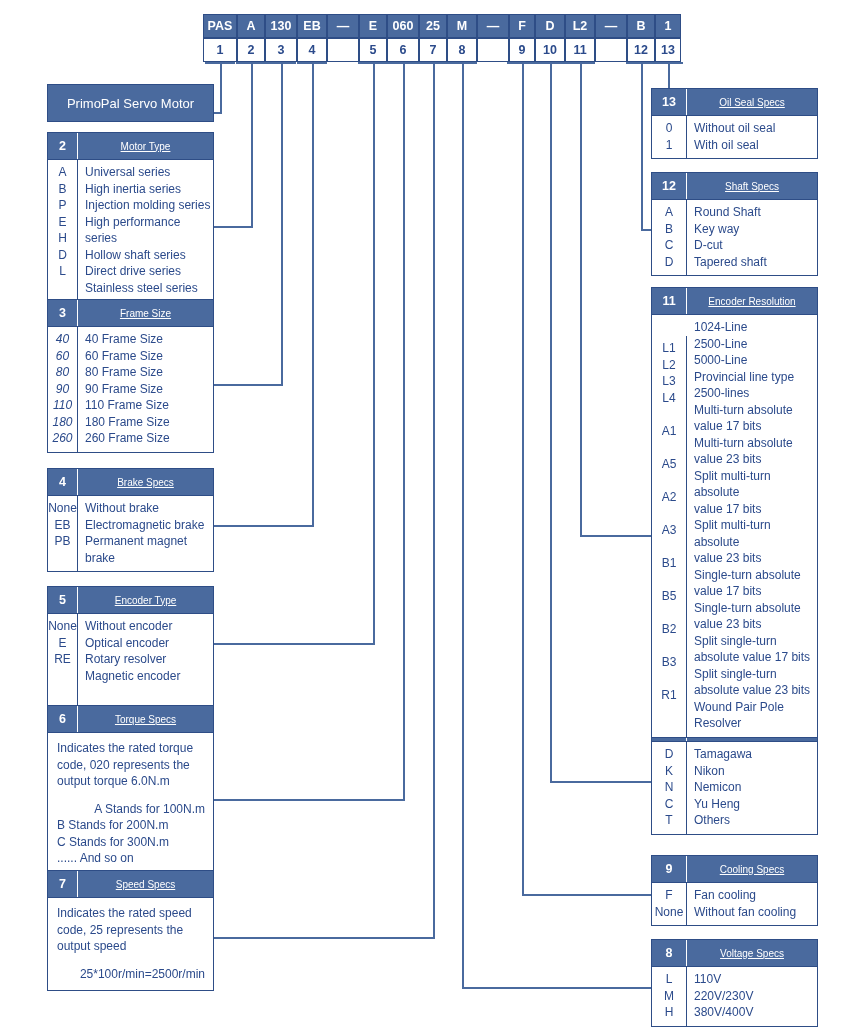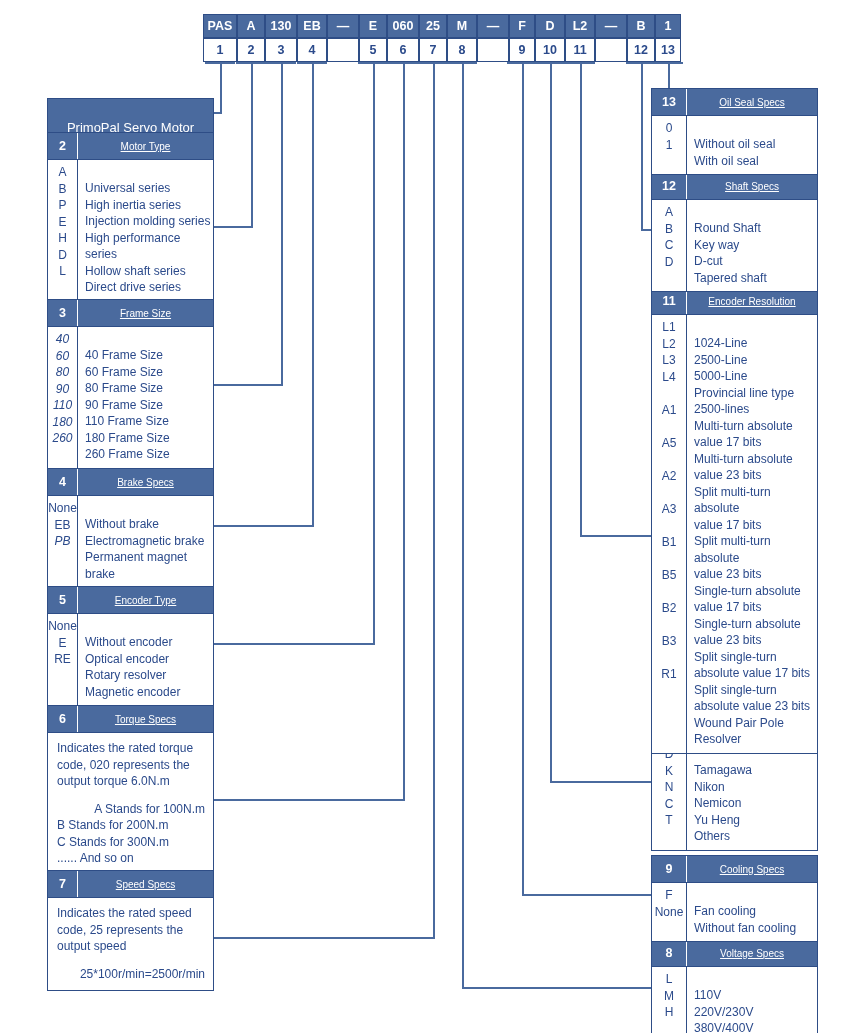--- a/index.html
+++ b/index.html
@@ -62,21 +62,21 @@
   .bx-codes{
     box-sizing:border-box;
     border-right:1px solid #2e4d86;
     padding:4px 0 5px 0;
   }
   .bx-codes .c{
     font-size:12px;line-height:16.5px;
     text-align:center;
     white-space:nowrap;
   }
-  .bx-descs{flex:1;padding:4px 0 5px 7px;margin-top:16px;}
+  .bx-descs{flex:1;padding:4px 0 5px 7px;}
   .bx-descs .d{
     font-size:12px;line-height:16.5px;
   }
   .bx-descs .d span{display:block;}
 
   
   .bx-text{padding:7px 8px 8px 9px;}
   .bx-text p{margin:0;font-size:12px;line-height:16.5px;}
   .bx-text p.gap{margin-top:11px;text-align:right;}
 
@@ -168,21 +168,21 @@
       <div class="ln lnv" style="left: 580px; top: 62px; height: 473px;"></div>
       <div class="ln lnh" style="top: 535px; left: 580px; width: 71px;"></div>
       <div class="ln lnh" style="top: 62px; left: 626px; width: 30px;"></div>
       <div class="ln lnv" style="left: 641px; top: 62px; height: 167px;"></div>
       <div class="ln lnh" style="top: 229px; left: 641px; width: 10px;"></div>
       <div class="ln lnh" style="top: 62px; left: 653px; width: 30px;"></div>
       <div class="ln lnv" style="left: 668px; top: 62px; height: 65px;"></div>
       <div class="ln lnh" style="top: 127px; left: 651px; width: 17px;"></div>
     </div>
 
-  <div class="titlebox" style="left:47px;top:98px;width:167px;height:38px;align-items:flex-end;">
+  <div class="titlebox" style="left:47px;top:84px;width:167px;height:38px;">
     <span>PrimoPal Servo Motor</span>
   </div>
 
   <div id="boxes">
       <div class="box" style="left: 47px; top: 132px; width: 167px;">
         <div class="bx-head">
           <div class="hcode" style="width: 30px;">2</div>
           <div class="htitle">Motor Type</div>
         </div>
         <div class="bx-body">
@@ -262,21 +262,21 @@
       </div>
       <div class="box" style="left: 47px; top: 468px; width: 167px;">
         <div class="bx-head">
           <div class="hcode" style="width: 30px;">4</div>
           <div class="htitle">Brake Specs</div>
         </div>
         <div class="bx-body">
           <div class="bx-codes" style="width: 30px;">
             <div class="c" style="height: 16.5px; line-height: 16.5px;">None</div>
             <div class="c" style="height: 16.5px; line-height: 16.5px;">EB</div>
-            <div class="c" style="height: 33px; line-height: 16.5px; font-style: italic;">PB</div>
+            <div class="c" style="height: 33px; line-height: 16.5px;">PB</div>
           </div>
           <div class="bx-descs">
             <div class="d">
               <span>Without brake</span>
             </div>
             <div class="d">
               <span>Electromagnetic brake</span>
             </div>
             <div class="d">
               <span>Permanent magnet</span>
@@ -411,21 +411,21 @@
             </div>
           </div>
         </div>
       </div>
       <div class="box" style="left: 651px; top: 287px; width: 167px;">
         <div class="bx-head">
           <div class="hcode" style="width: 35px;">11</div>
           <div class="htitle">Encoder Resolution</div>
         </div>
         <div class="bx-body">
-          <div class="bx-codes" style="width: 35px;">
+          <div class="bx-codes" style="width: 35px; margin-top: 21px;">
             <div class="c" style="height: 16.5px; line-height: 16.5px;">L1</div>
             <div class="c" style="height: 16.5px; line-height: 16.5px;">L2</div>
             <div class="c" style="height: 16.5px; line-height: 16.5px;">L3</div>
             <div class="c" style="height: 33px; line-height: 16.5px;">L4</div>
             <div class="c" style="height: 33px; line-height: 16.5px;">A1</div>
             <div class="c" style="height: 33px; line-height: 16.5px;">A5</div>
             <div class="c" style="height: 33px; line-height: 16.5px;">A2</div>
             <div class="c" style="height: 33px; line-height: 16.5px;">A3</div>
             <div class="c" style="height: 33px; line-height: 16.5px;">B1</div>
             <div class="c" style="height: 33px; line-height: 16.5px;">B5</div>

